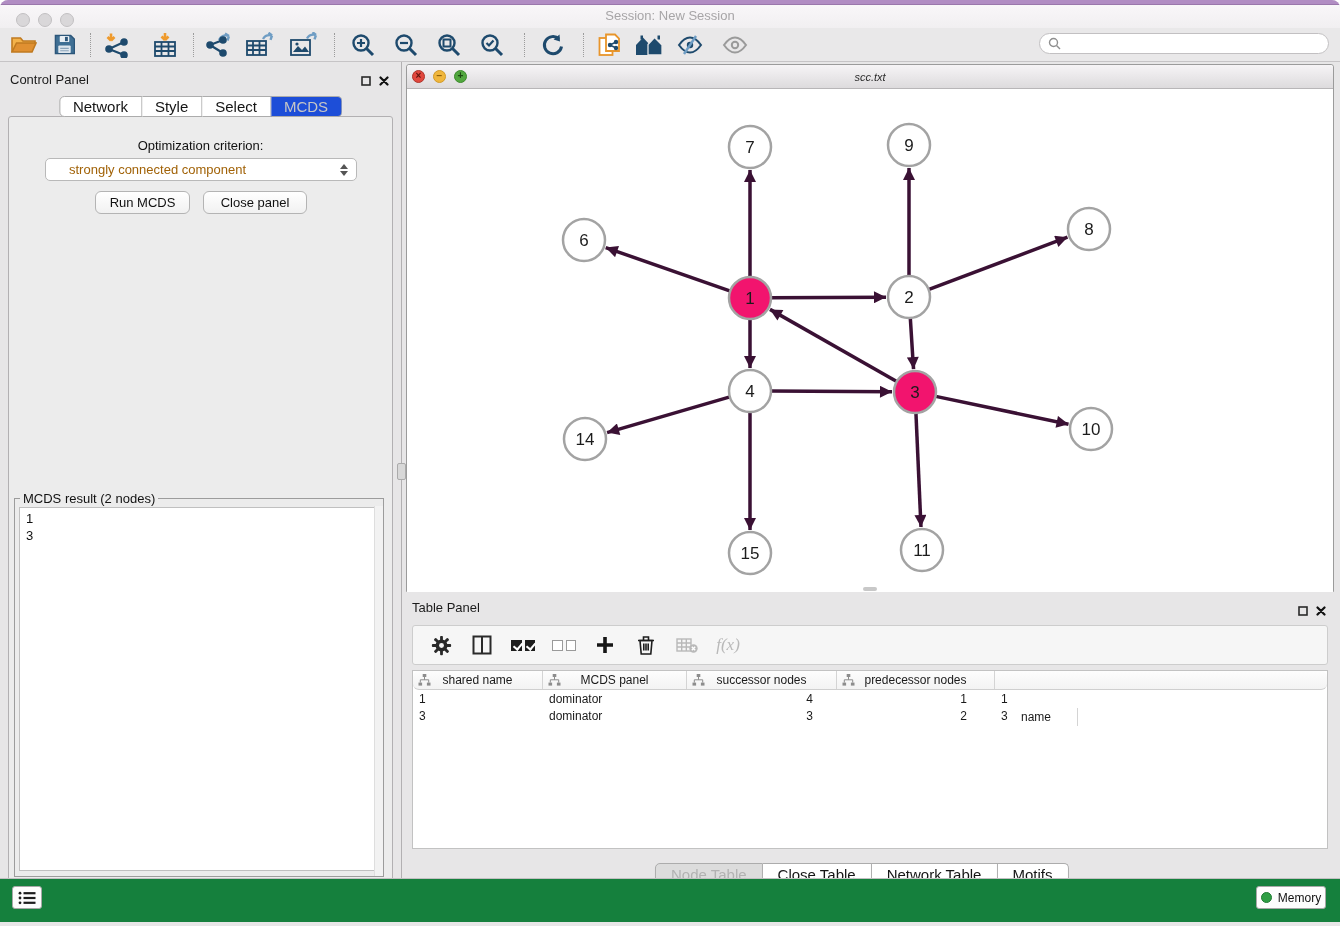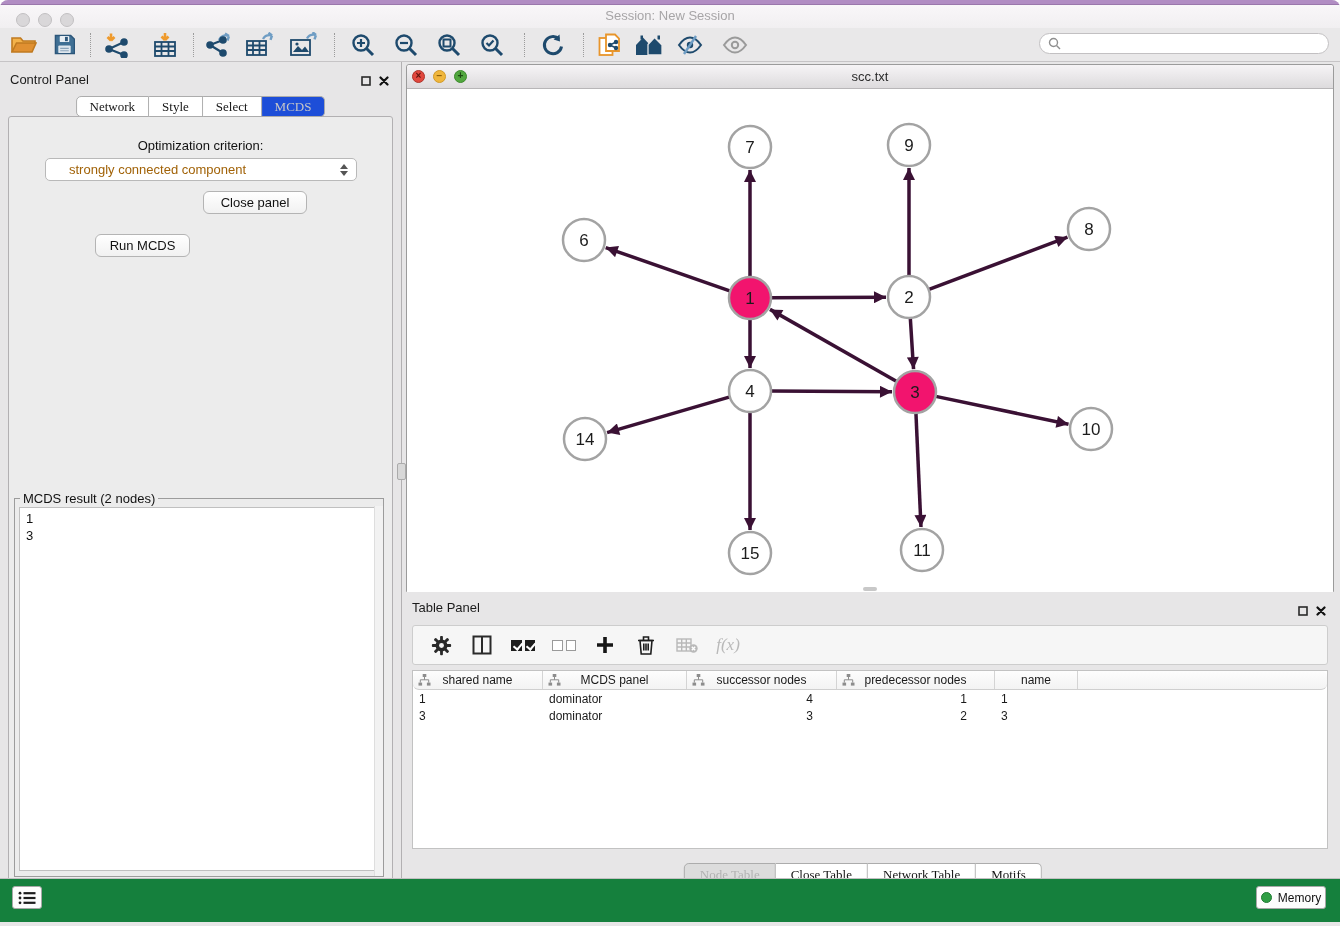--- a/index.html
+++ b/index.html
@@ -29,59 +29,59 @@
   .searchbox input { border:none; outline:none; flex:1; font-size:12px; height:16px; background:transparent; }
 
   
   .control-panel { position:absolute; top:62px; left:0; width:402px; bottom:36px;
     background:#e7e6e7; border-right:1px solid #b2b0b2; }
   .panel-title { position:absolute; left:10px; top:10px; font-size:13px; color:#1c1c1c; }
   .ph-icons { position:absolute; top:10px; display:flex; gap:8px; align-items:center; }
   .cp .ph-icons { right:12px; }
   .tabs { display:flex; }
   .tab { border:1px solid #acacac; border-left:none; padding:0 13px; height:21px; line-height:20px;
-    font-size:13px; background:#fff; color:#151515; white-space:nowrap;font-family:Liberation Serif, serif; }
+    font-size:15px; background:#fff; color:#151515; white-space:nowrap; }
   .tab:first-child { border-left:1px solid #acacac; border-radius:5px 0 0 5px; }
   .tab:last-child { border-radius:0 5px 5px 0; }
   .cp-tabs { position:absolute; top:34px; left:50%; transform:translateX(-50%); z-index:2; }
   .cp-tabs .tab.sel { background:#1d4ed8; color:#c6c6c6; }
   .cp-body { position:absolute; left:8px; right:8px; top:54px; bottom:8px;
     background:#ececec; border:1px solid #b2b0b2; border-radius:3px; }
   .opt-label { position:absolute; top:21px; left:0; right:0; text-align:center; font-size:13px; color:#111; }
   .combo { position:absolute; top:41px; left:36px; width:312px; height:23px; background:#fff;
     border:1px solid #b9b9b9; border-radius:5px; font-size:13px; color:#a16207;
     display:flex; align-items:center; padding-left:23px; }
   .chev { position:absolute; right:8px; top:5px; display:flex; flex-direction:column; gap:2px; }
   .chev .up { width:0; height:0; border-left:4px solid transparent; border-right:4px solid transparent; border-bottom:5px solid #555; }
   .chev .dn { width:0; height:0; border-left:4px solid transparent; border-right:4px solid transparent; border-top:5px solid #555; }
   .btn { position:absolute; top:74px; height:23px; background:linear-gradient(#ffffff,#f1f1f1);
     border:1px solid #b4b4b4; border-radius:6px; font-size:13px; color:#111;
     display:flex; align-items:center; justify-content:center; }
-  .btn-run { left:86px; width:95px;margin-top:43px; }
+  .btn-run { left:86px; width:95px; }
   .btn-close { left:194px; width:104px; }
   fieldset.result { position:absolute; left:5px; right:8px; top:374px; bottom:4px;
     border:1px solid #9c9c9c; background:#ececec; }
   fieldset.result legend { font-size:13px; color:#111; margin-left:5px; padding:0 3px; }
   .result-box { position:absolute; left:4px; right:7px; top:1px; bottom:5px;
     background:#fff; border:1px solid #c0c0c0; font-size:13px; color:#111;
     padding:2px 6px; line-height:17px; }
   .result-track { position:absolute; right:0; top:0; bottom:0; width:9px;
     background:#f2f2f2; border-left:1px solid #dedede; }
 
   
   .splitter-handle { position:absolute; left:397px; top:463px; width:9px; height:17px;
     background:#d8d8d8; border:1px solid #ababab; border-radius:2px; z-index:3; }
 
   
   .network-window { position:absolute; left:406px; top:64px; width:928px; height:528px;
     background:#fff; border:1px solid #9b9b9b; border-radius:3px 3px 0 0; }
   .nw-titlebar { position:relative; height:24px; background:linear-gradient(#f6f4f6,#dddbdd);
     border-bottom:1px solid #b8b6b8; display:flex; align-items:center; justify-content:center;
     border-radius:3px 3px 0 0; }
-  .nw-title { font-size:13px; color:#2b2b2b; }
+  .nw-title { font-size:11px; color:#2b2b2b;font-style:italic; }
   .traffic { position:absolute; left:5px; top:5px; display:flex; gap:8px; }
   .tl { width:13px; height:13px; border-radius:50%; display:flex; align-items:center;
     justify-content:center; font-size:10px; font-weight:700; line-height:1; }
   .tl.red { background:#e2473e; border:1px solid #ad352c; color:#5d140e; }
   .tl.red::before { content:'×'; margin-top:-1px; }
   .tl.yellow { background:#f0b63c; border:1px solid #d19a27; color:#8a5d07; }
   .tl.yellow::before { content:'−'; margin-top:-1px; }
   .tl.green { background:#52a73f; border:1px solid #3c8a2c; color:#1c4a12; }
   .tl.green::before { content:'+'; margin-top:-1px; }
   .nw-canvas { position:relative; width:926px; height:503px; background:#fff; overflow:hidden; }
@@ -524,21 +524,21 @@
             <span class="tree"><svg width="13" height="12" viewBox="0 0 13 12">
                 <g fill="#8d8d8d">
                   <rect x="4.7" y="0" width="3.6" height="3"></rect>
                   <rect x="0.5" y="8.6" width="3.6" height="3"></rect>
                   <rect x="8.9" y="8.6" width="3.6" height="3"></rect>
                 </g>
                 <path d="M6.5 3v2.8M2.3 8.6V5.8h8.4v2.8" stroke="#8d8d8d" fill="none"></path>
               </svg></span>
             <span>predecessor nodes</span>
           </div>
-          <div class="th" style="width: 83px;">
+          <div class="th" style="width: 83px; margin-top: 37px;">
             <span>name</span>
           </div>
         </div>
       <div>
           <div class="tr">
             <div class="td left" style="width: 130px;">1</div>
             <div class="td left" style="width: 144px;">dominator</div>
             <div class="td right" style="width: 150px; padding-right: 24px;">4</div>
             <div class="td right" style="width: 158px; padding-right: 28px;">1</div>
             <div class="td left" style="width: 83px;">1</div>

